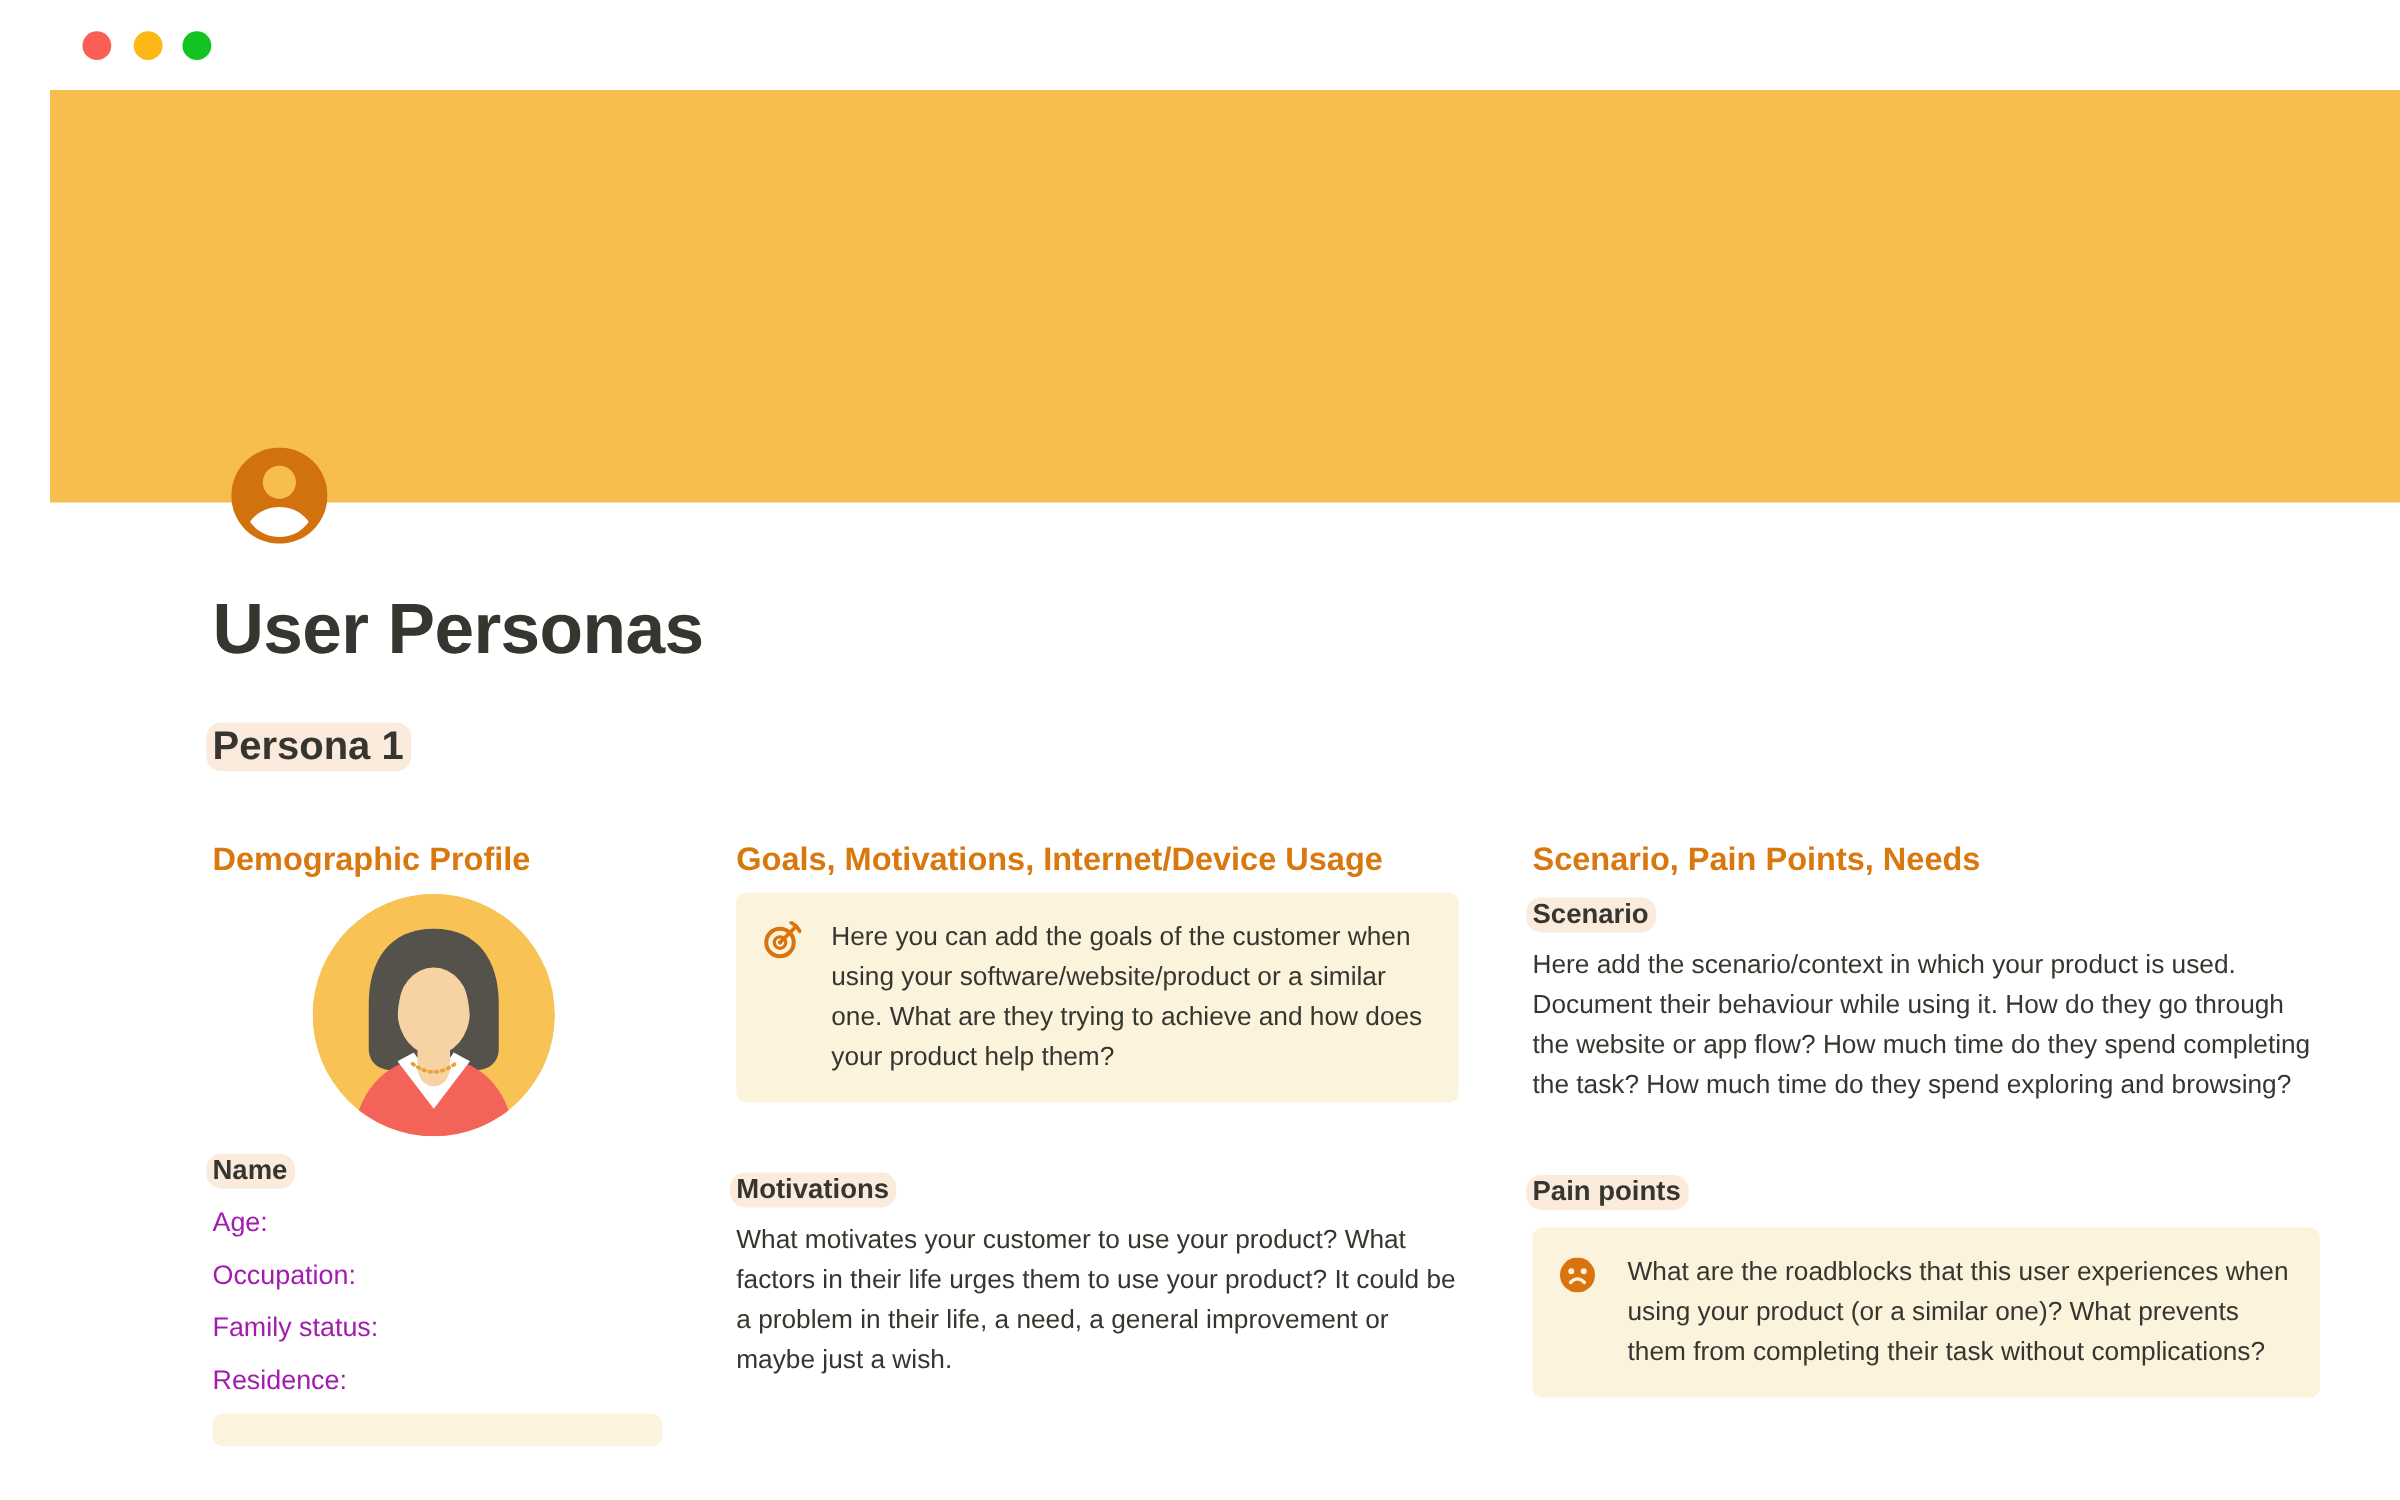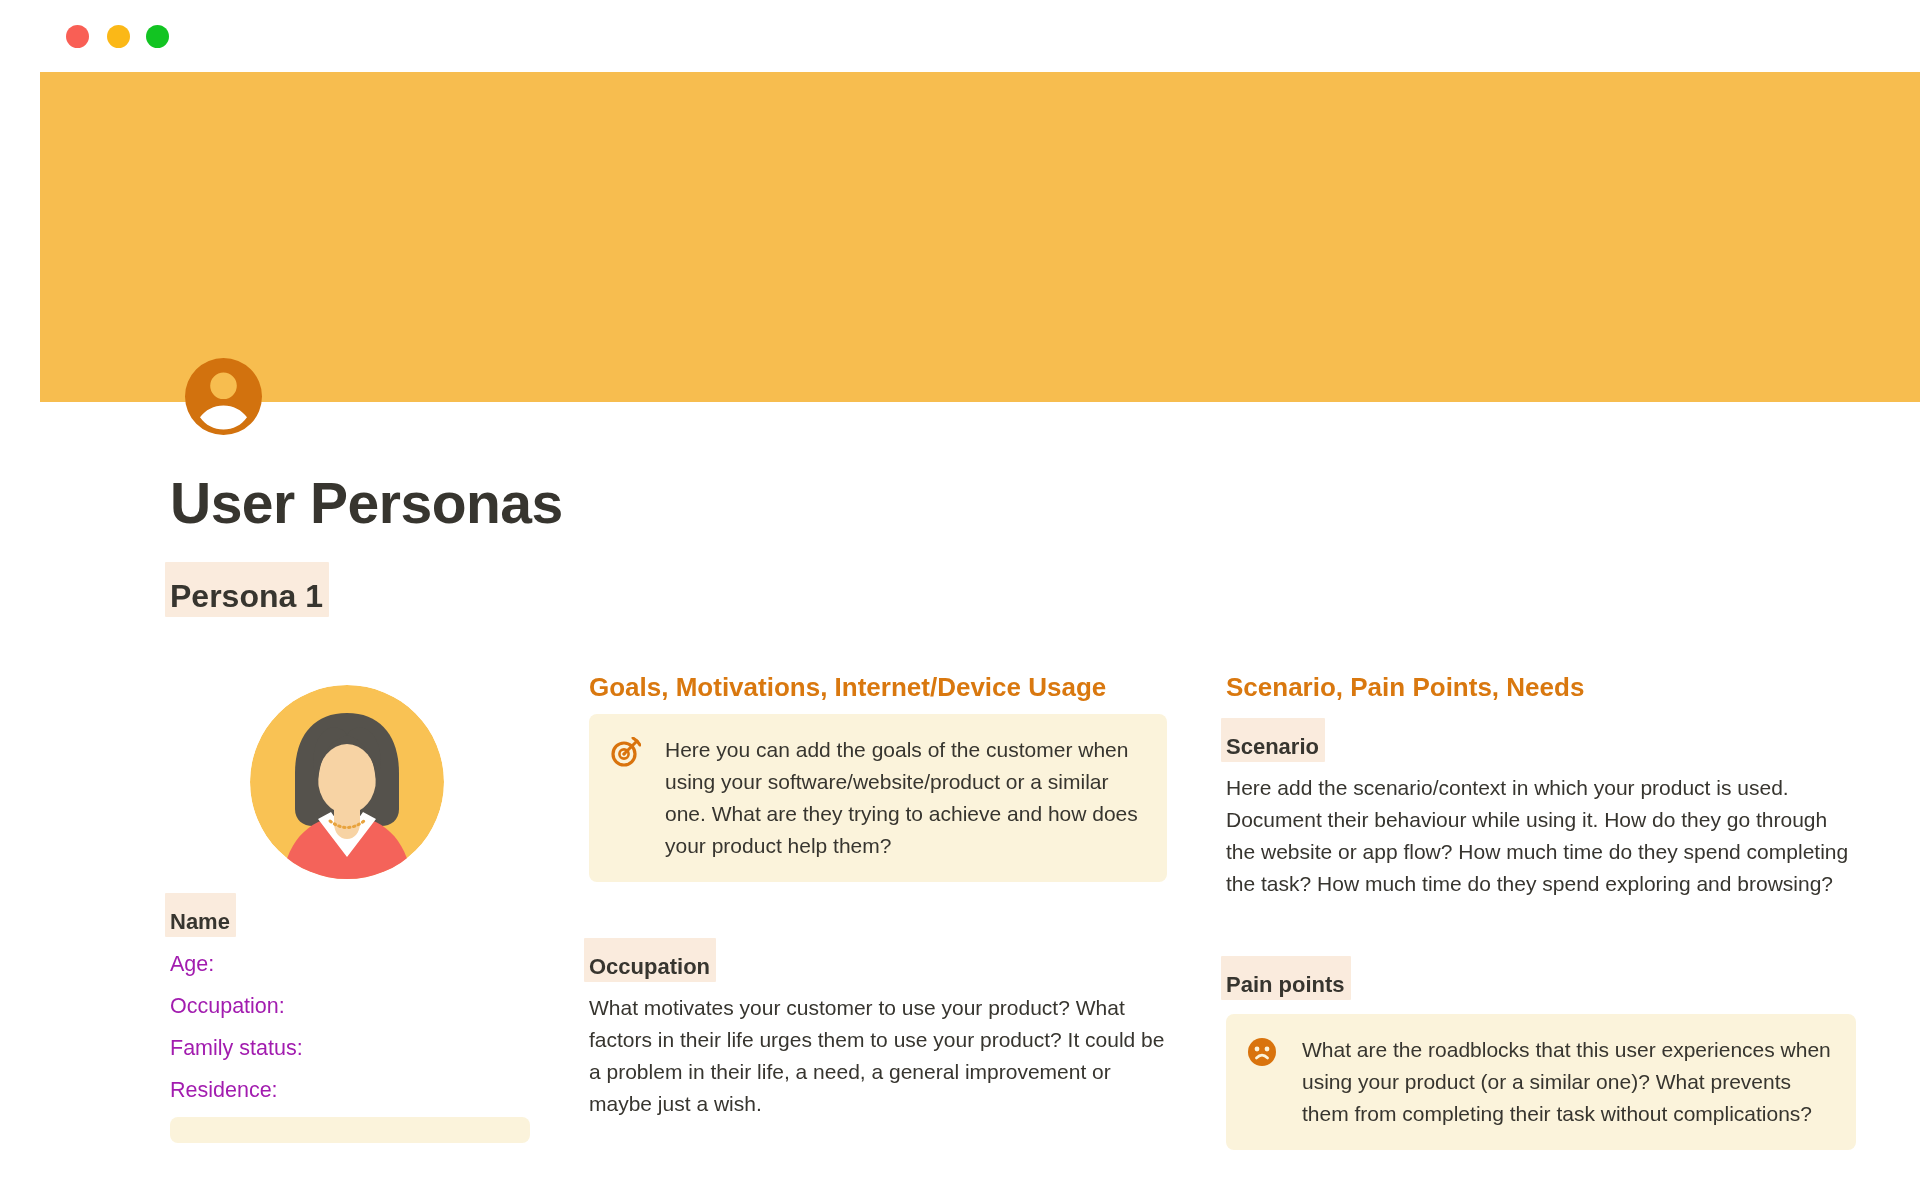--- a/index.html
+++ b/index.html
@@ -22,21 +22,21 @@
   .viewport { position: absolute; top: 72px; left: 0; width: 1920px; height: 1110px; overflow: hidden; background: #fff; }
   .cover { position: absolute; top: 0; left: 0; width: 100%; height: 330px; background: #F7BD4F; }
   .page-icon { position: absolute; top: 286px; left: 145px; width: 77px; height: 77px; }
 
   .page-title { position: absolute; top: 398px; left: 130px; margin: 0;
     font-size: 57px; line-height: 66px; font-weight: bold; color: #37352F; letter-spacing: -0.5px; }
 
   .persona-heading { position: absolute; top: 504px; left: 130px;
     font-size: 32px; line-height: 40px; font-weight: bold; color: #37352F; }
 
-  .hl { background: #FAEBDD; padding: 16px 6px 3px 5px; margin-left: -5px; border-radius: 1px; text-align: right; }
+  .hl { background: #FAEBDD; padding: 0 6px 3px 5px; margin-left: -5px; border-radius: 12px; text-align: right; }
 
   
   .columns { position: absolute; top: 600px; left: 130px; width: 1686px;
     display: flex; justify-content: space-between; align-items: flex-start; }
   .col { flex: none; }
   .col-demographic { width: 360px; }
   .col-goals       { width: 578px; }
   .col-scenario    { width: 630px; }
 
   .col-heading { margin: 0; font-size: 26px; line-height: 30px; font-weight: bold;
@@ -88,20 +88,21 @@
 
     <h1 class="page-title">User Personas</h1>
 
     <div class="persona-heading">
       <span class="hl">Persona 1</span>
     </div>
 
     <div class="columns">
 
       <div class="col col-demographic">
+        <h3 class="col-heading">Demographic Profile</h3>
 
         <svg class="photo" viewBox="0 0 194 194">
           <defs>
             <clipPath id="photoClip">
                 <circle cx="97" cy="97" r="97"></circle>
               </clipPath>
           </defs>
           <g clip-path="url(#photoClip)">
             <circle cx="97" cy="97" r="97" fill="#F9C254"></circle>
 
@@ -142,21 +143,21 @@
             <circle cx="13" cy="17" r="11" fill="none" stroke="#D9730D" stroke-width="3.2"></circle>
             <circle cx="13" cy="17" r="4.6" fill="none" stroke="#D9730D" stroke-width="2.6"></circle>
             <circle cx="13" cy="17" r="1.6" fill="#D9730D"></circle>
             <path d="M13,17 L26,4" stroke="#D9730D" stroke-width="3" stroke-linecap="round"></path>
             <path d="M22,1 L26,4 L29,8" fill="none" stroke="#D9730D" stroke-width="3" stroke-linecap="round" stroke-linejoin="round"></path>
           </svg>
           <div class="callout-text">Here you can add the goals of the customer when using your software/website/product or a similar one. What are they trying to achieve and how does your product help them?</div>
         </div>
 
         <div class="sub-row gap-lg">
-          <span class="sub hl">Occupation</span>
+          <span class="sub hl">Motivations</span>
         </div>
 
         <div class="para">What motivates your customer to use your product? What factors in their life urges them to use your product? It could be a problem in their life, a need, a general improvement or maybe just a wish.</div>
       </div>
 
       <div class="col col-scenario">
         <h3 class="col-heading">Scenario, Pain Points, Needs</h3>
 
         <div class="sub-row">
           <span class="sub hl">Scenario</span>

